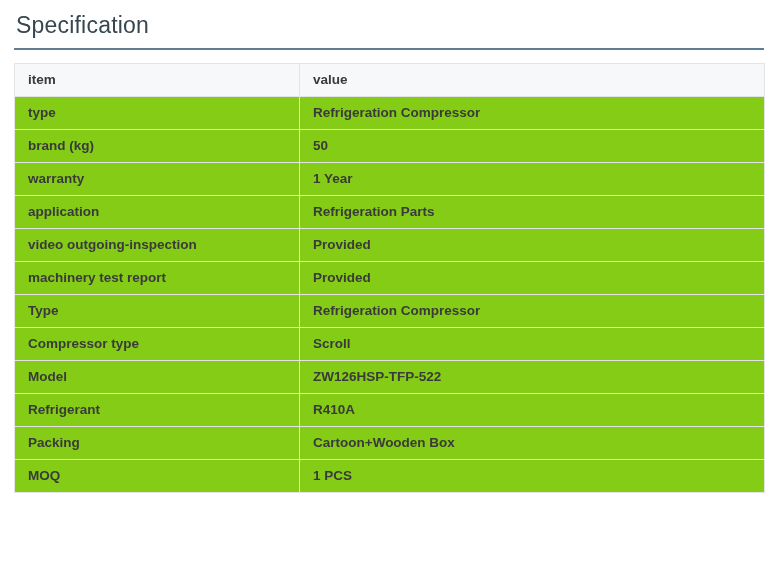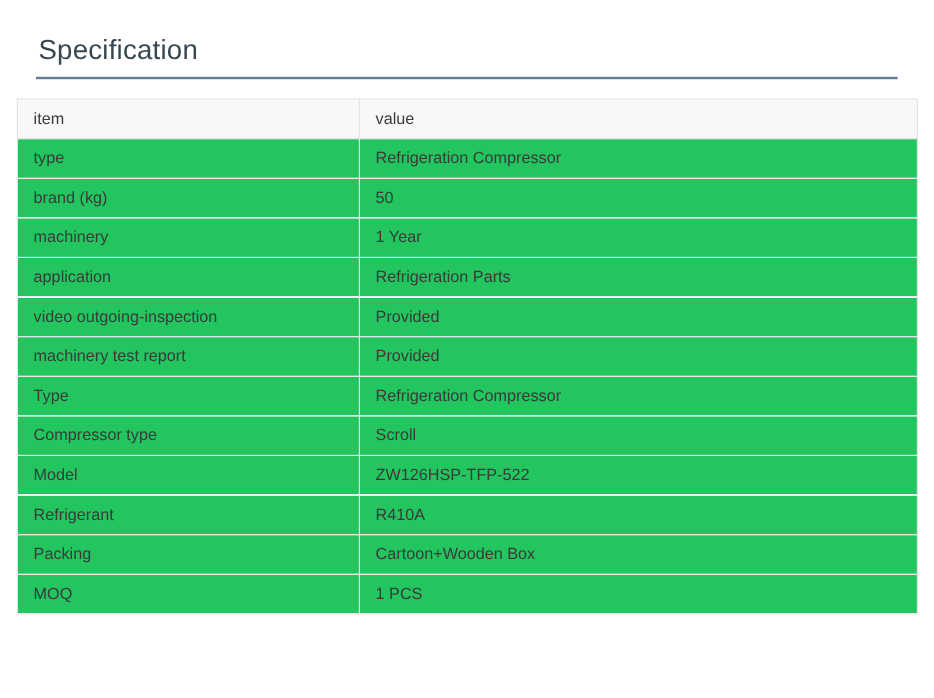--- a/index.html
+++ b/index.html
@@ -18,54 +18,54 @@
     width: 778px;
     box-sizing: border-box;
     padding: 10px 14px 0 14px;
   }
   .spec-title {
     font-size: 23px;
     font-weight: normal;
     color: #37474f;
     letter-spacing: 0.2px;
     padding: 2px 0 9px 2px;
-    margin: 16px;
+    margin: 0;
     border-bottom: 2px solid #5f7d95;
   }
   .spec-table-wrap {
     margin-top: 13px;
   }
   table.spec-table {
     width: 750px;
     border-collapse: collapse;
     table-layout: fixed;
     font-size: 13.5px;
   }
   table.spec-table col.c-item { width: 285px; }
   table.spec-table col.c-value { width: 465px; }
   table.spec-table th,
   table.spec-table td {
     border: 1px solid #e2e4e6;
     padding: 9px 12px 9px 13px;
     text-align: left;
-    font-weight: normal;
+    font-weight: bold;
     color: #3a3a3a;
     vertical-align: middle;
     height: 14px;
     line-height: 14px;
     white-space: nowrap;
     overflow: hidden;
     text-overflow: ellipsis;
   }
   table.spec-table thead th {
     background: #f7f8f9;
     color: #3a3a3a;
   }
   table.spec-table tbody tr {
-    background: #22c55e;
+    background: #84cc16;
   }
 </style>
 </head>
 <body>
 
 <div class="page">
   <h1 class="spec-title">Specification</h1>
 
   <div class="spec-table-wrap">
     <table class="spec-table">
@@ -82,21 +82,21 @@
       <tbody>
         <tr>
           <td>type</td>
           <td>Refrigeration Compressor</td>
         </tr>
         <tr>
           <td>brand (kg)</td>
           <td>50</td>
         </tr>
         <tr>
-          <td>machinery</td>
+          <td>warranty</td>
           <td>1 Year</td>
         </tr>
         <tr>
           <td>application</td>
           <td>Refrigeration Parts</td>
         </tr>
         <tr>
           <td>video outgoing-inspection</td>
           <td>Provided</td>
         </tr>

